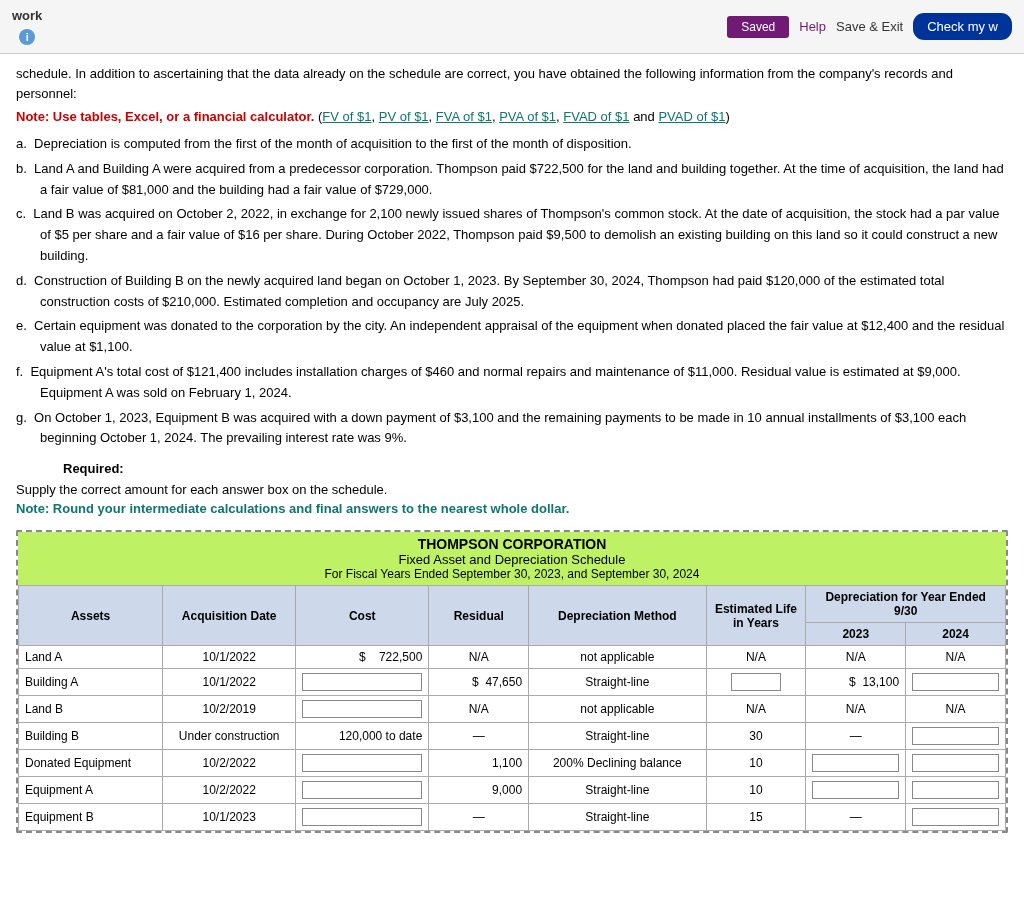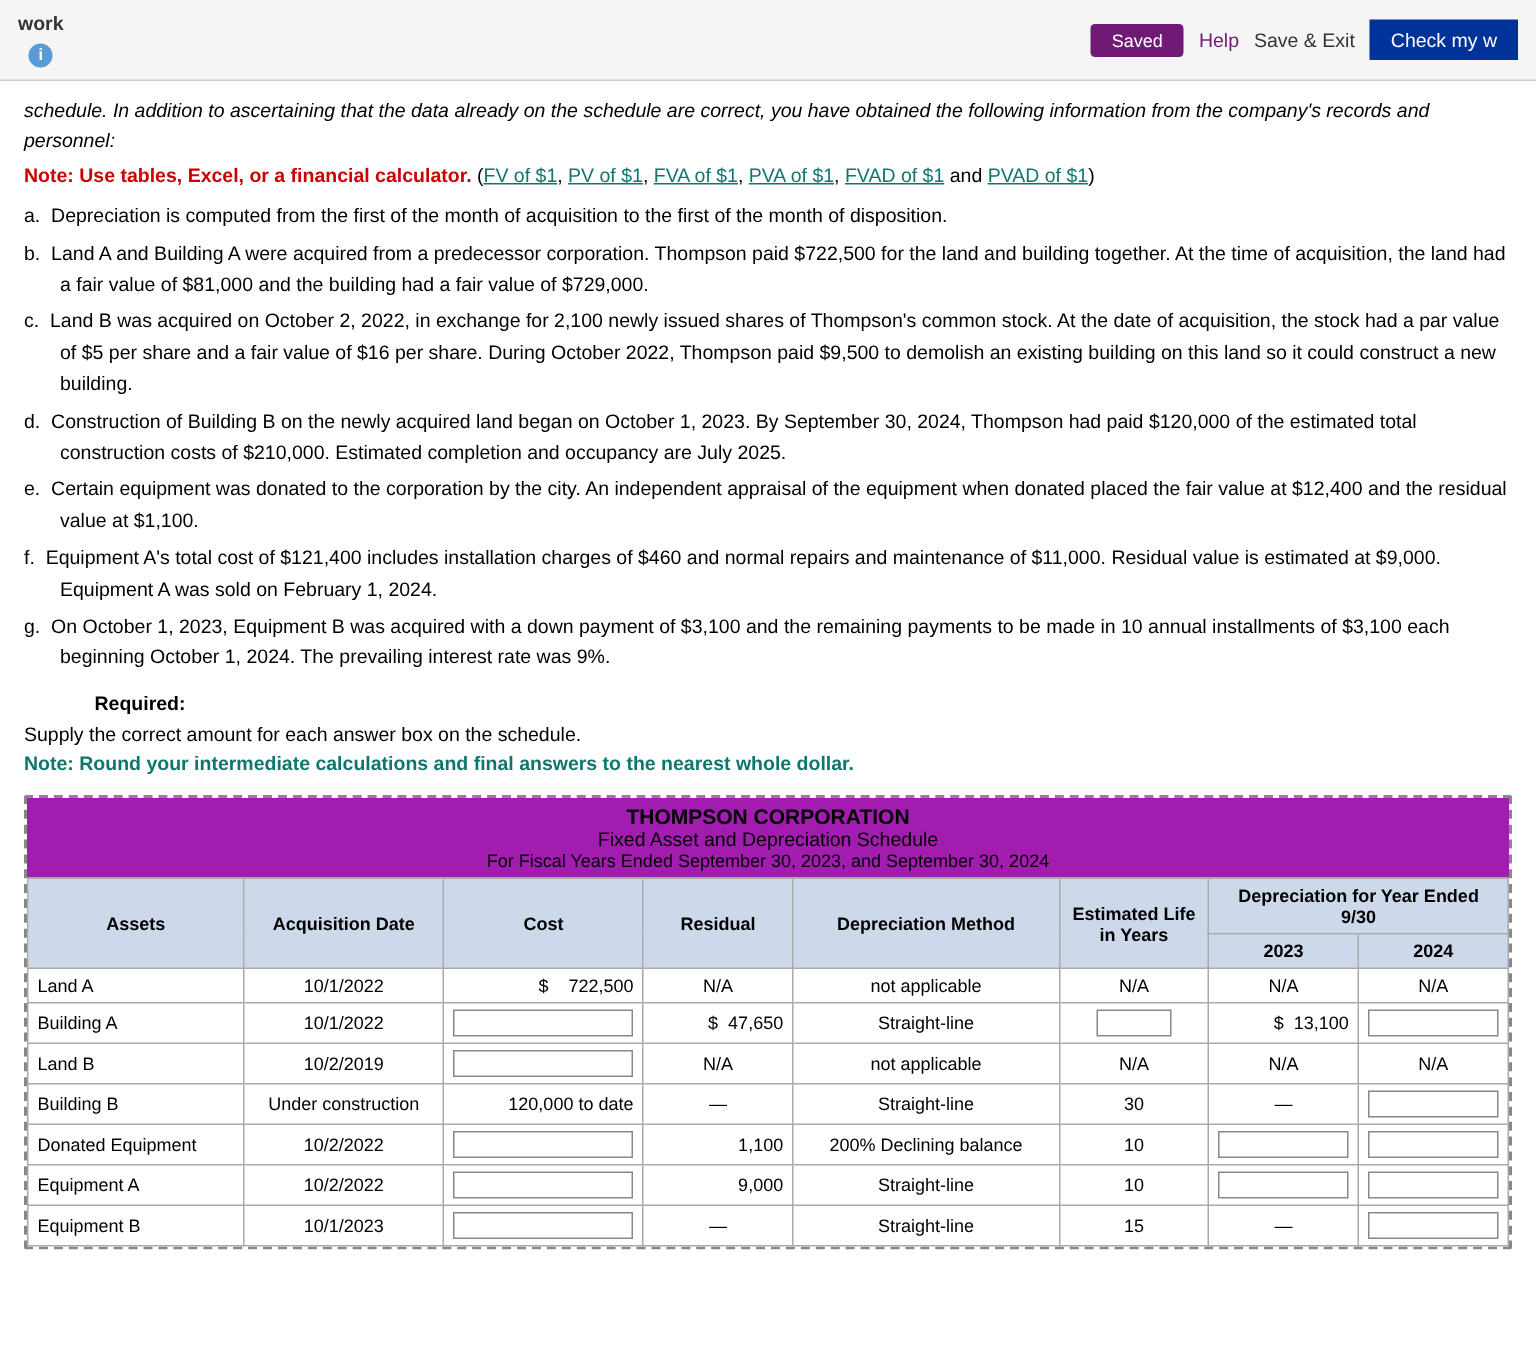--- a/index.html
+++ b/index.html
@@ -59,33 +59,32 @@
       border: none;
       color: #333;
       font-size: 13px;
       cursor: pointer;
     }
     .btn-check {
       background: #003399;
       color: white;
       border: none;
       padding: 6px 14px;
-      border-radius: 0;
+      border-radius: 11px;
       font-size: 13px;
       cursor: pointer;
       text-align: right;
     }
     .main-content {
       padding: 10px 16px;
     }
     .intro-text {
       font-size: 13px;
       line-height: 1.5;
       margin-bottom: 6px;
-      font-style: italic;
     }
     .note-bold {
       font-weight: bold;
       color: #c00;
     }
     .links-row {
       font-size: 13px;
       margin-bottom: 10px;
     }
     .links-row a {
@@ -120,21 +119,21 @@
       font-size: 13px;
       margin-bottom: 14px;
     }
     
     .table-wrapper {
       border: 2px dashed #888;
       border-radius: 2px;
       margin-top: 10px;
     }
     .table-title-block {
-      background: #a21caf;
+      background: #bef264;
       text-align: center;
       padding: 4px 0;
     }
     .table-title-block .corp-name {
       font-weight: bold;
       font-size: 14px;
     }
     .table-title-block .schedule-title {
       font-size: 13px;
     }

